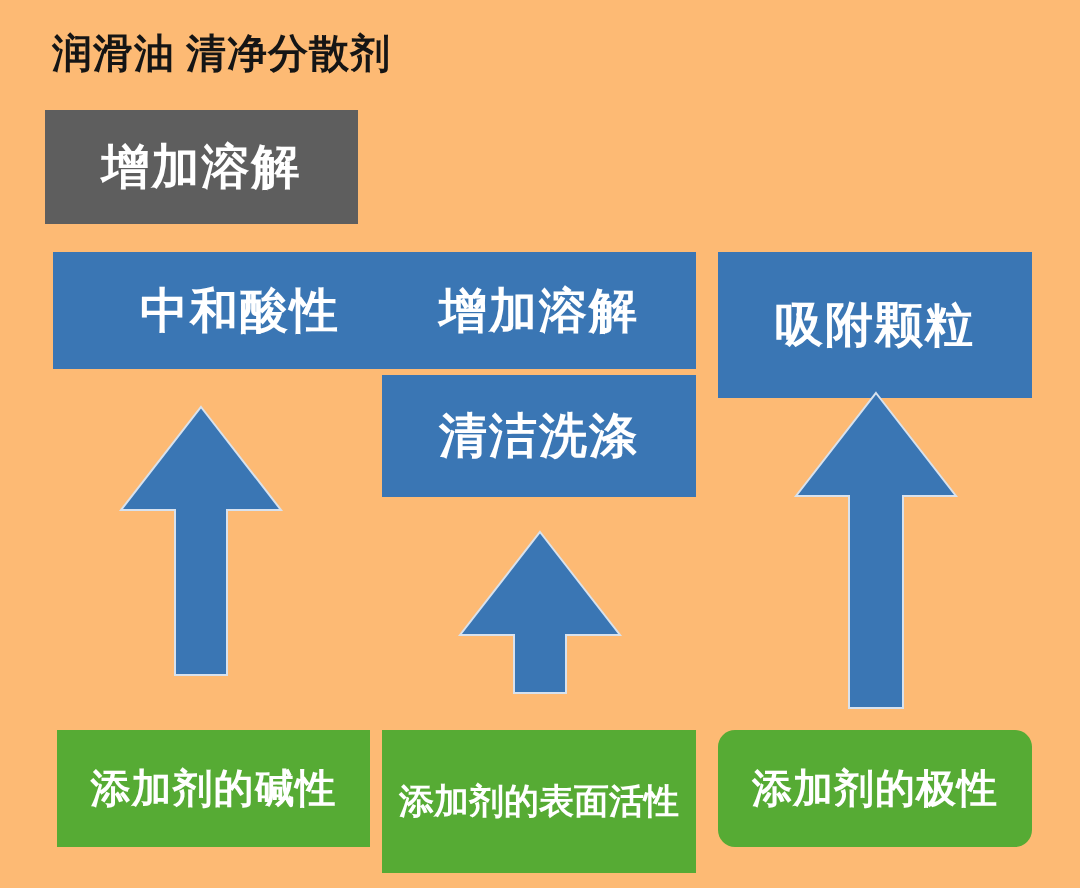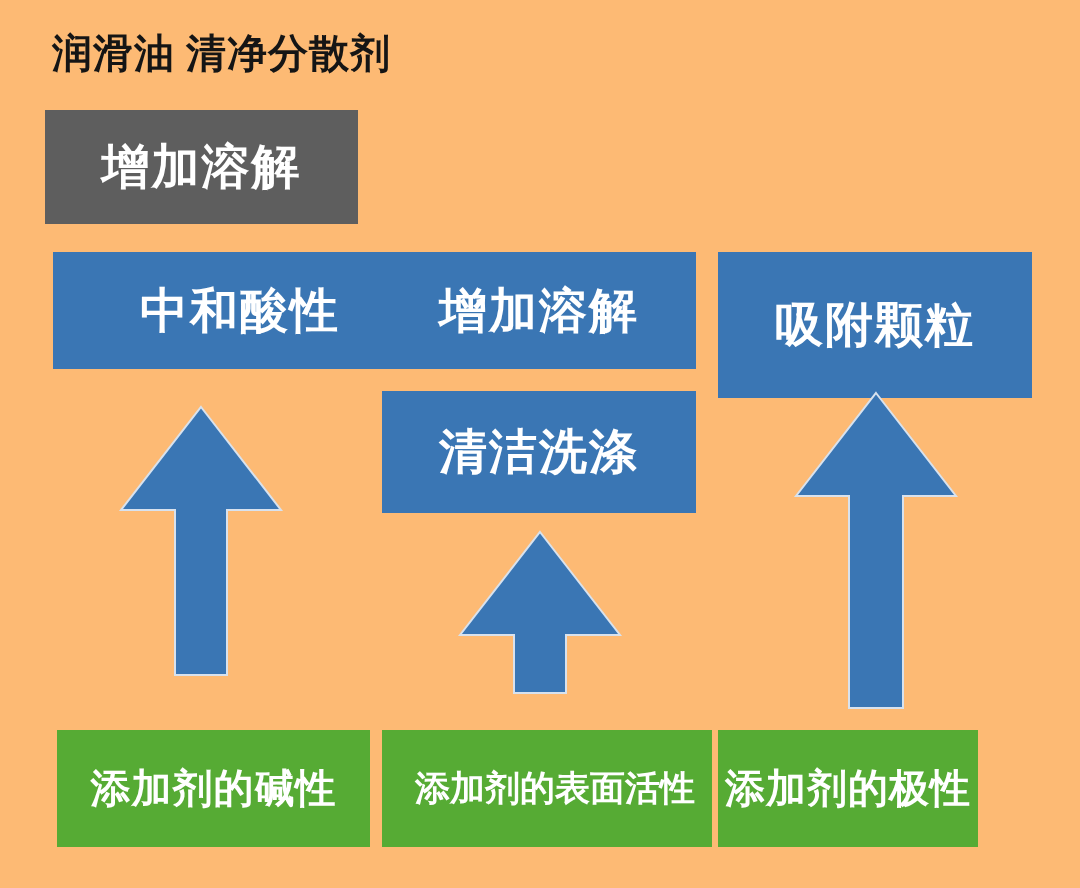--- a/index.html
+++ b/index.html
@@ -44,26 +44,26 @@
 
   
   .hdr   { left: 45px;  top: 110px; width: 313px; height: 114px; font-size: 48px; }
 
   
   .blue1 { left: 45px;  top: 252px; width: 374px; height: 117px; font-size: 48px; margin-left: 8px; }
   .blue2 { left: 382px; top: 252px; width: 314px; height: 117px; font-size: 48px; }
   .blue3 { left: 718px; top: 252px; width: 314px; height: 146px; font-size: 48px; }
 
   
-  .blue4 { left: 382px; top: 391px; width: 314px; height: 122px; font-size: 48px; }
+  .blue4 { left: 382px; top: 375px; width: 314px; height: 122px; font-size: 48px; }
 
   
   .green1 { left: 45px;  top: 730px; width: 313px; height: 117px; font-size: 40px; letter-spacing: 1px; margin-left: 12px; }
-  .green2 { left: 382px; top: 730px; width: 314px; height: 117px; font-size: 35px; letter-spacing: 0px; padding-left: 16px; }
-  .green3 { left: 718px; top: 730px; width: 260px; height: 117px; font-size: 40px; letter-spacing: 1px; }
+  .green2 { left: 382px; top: 730px; width: 314px; height: 143px; font-size: 35px; letter-spacing: 0px; }
+  .green3 { left: 718px; top: 730px; width: 314px; height: 117px; font-size: 40px; letter-spacing: 1px; border-radius: 17px; }
 
   .arrow-layer {
     position: absolute;
     left: 0; top: 0;
     width: 1080px;
     height: 888px;
     pointer-events: none;
   }
   .arrow-layer polygon {
     fill: #3A76B4;

